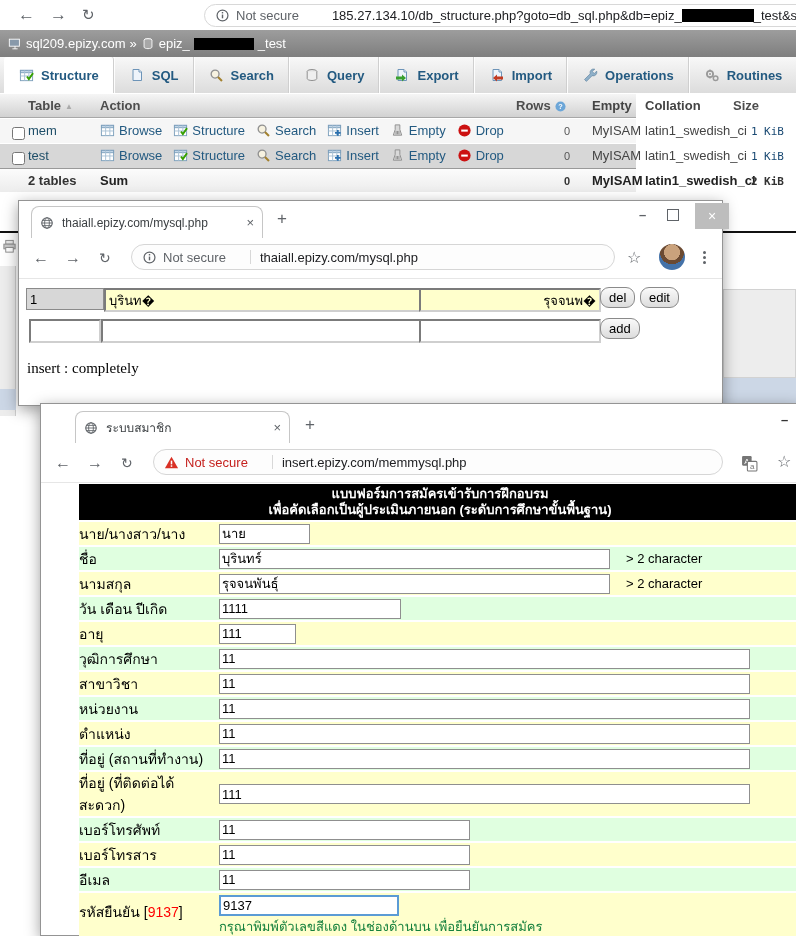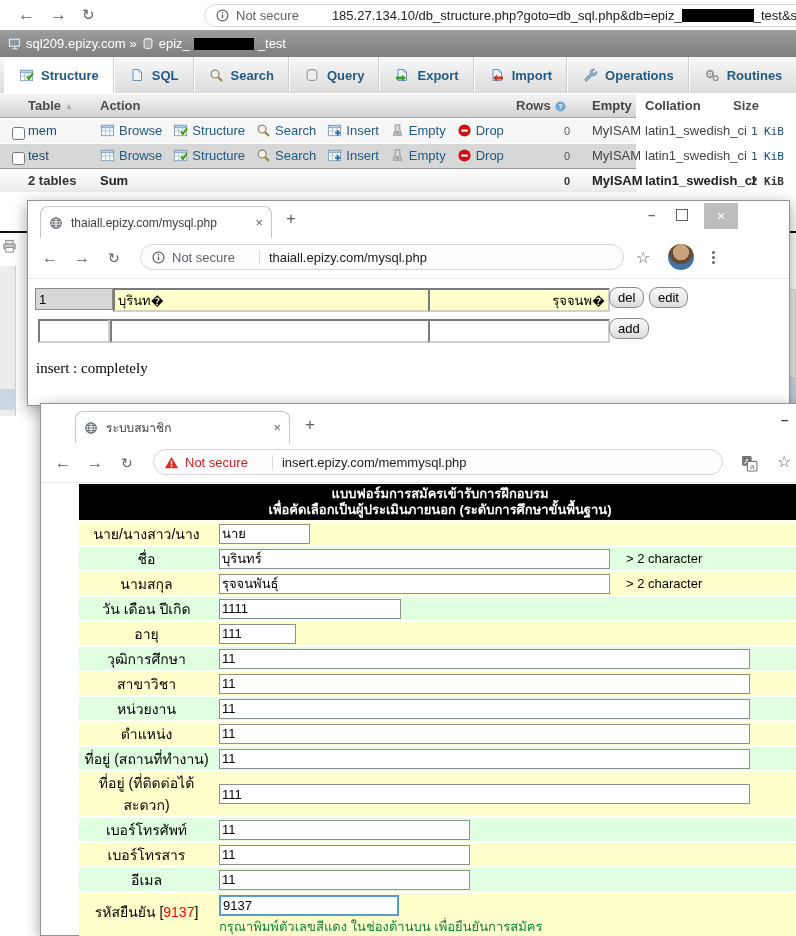--- a/index.html
+++ b/index.html
@@ -72,39 +72,39 @@
   .winbtn{position:absolute;color:#5f6368;cursor:pointer;}
   .cnav{position:absolute;left:0;right:0;border-bottom:1px solid #e6e6e6;background:#fff;}
   .cnav .navglyph{position:absolute;top:0;font-size:16px;line-height:40px;}
   .pill{position:absolute;height:26px;border:1px solid #d6d6d6;border-radius:14px;background:#fdfdfd;
     display:flex;align-items:center;padding:0 10px;box-sizing:border-box;overflow:hidden;white-space:nowrap;}
   .star{color:#5f6368;font-size:16px;}
   .dots{display:inline-block;width:3px;}
   .dots i{display:block;width:3px;height:3px;border-radius:50%;background:#5f6368;margin:2px 0;}
 
   
-  #win1{left:27px;top:200px;width:763px;height:206px;z-index:10;}
+  #win1{left:18px;top:200px;width:705px;height:206px;z-index:10;}
   #win1 .cnav{top:37px;height:40px;}
   #w1-close{left:676px;top:2px;width:34px;height:26px;background:#bdbdbd;color:#fff;
     text-align:center;line-height:26px;font-size:14px;}
   .fldinset{position:absolute;height:20px;border:2px inset #cfcfcf;font-size:13px;padding:0 3px;box-sizing:content-box;}
   .btn3d{position:absolute;background:linear-gradient(#fafafa,#dcdcdc);border:1px solid #8a8a8a;
     border-radius:9px;font-size:13px;padding:2px 8px;cursor:pointer;font-family:"Liberation Sans",sans-serif;}
   #w1-status{left:8px;top:82px;font-family:"Liberation Serif",serif;font-size:15px;color:#000;}
 
   
   #win2{left:40px;top:403px;width:760px;height:533px;z-index:20;}
   #win2 .cnav{top:40px;height:38px;}
   #w2-form{left:38px;top:80px;width:722px;}
   #f-head{background:#000;color:#fff;text-align:center;font-weight:bold;font-size:13px;
     line-height:16px;padding:2px 0;height:32px;box-sizing:content-box;}
   .f-row{display:flex;align-items:center;min-height:23px;margin-top:2px;}
   .f-yellow{background:#ffffcc;}
   .f-green{background:#e0ffe0;}
-  .f-label{width:140px;text-align:center;padding-right:5px;font-size:14px;color:#000;box-sizing:border-box;flex:none;}
+  .f-label{width:140px;text-align:left;padding-right:5px;font-size:14px;color:#000;box-sizing:border-box;flex:none;}
   .f-field{flex:1;display:flex;align-items:center;}
   .f-input{height:18px;border:1px solid #8f8f8f;font-size:13px;padding:0 2px;background:#fff;}
   .f-note{margin-left:16px;font-size:13px;color:#000;}
   #f-confirm{align-items:flex-start;min-height:42px;}
   #f-confirm .f-label{padding-top:8px;}
   #confirm-input{width:172px;height:17px;border:2px solid #5b9bd5;font-size:13px;padding:0 2px;margin-top:2px;}
   #f-hint{font-size:13px;color:#15803d;}
   .redtxt{color:#f00;}
 </style>
 </head>

